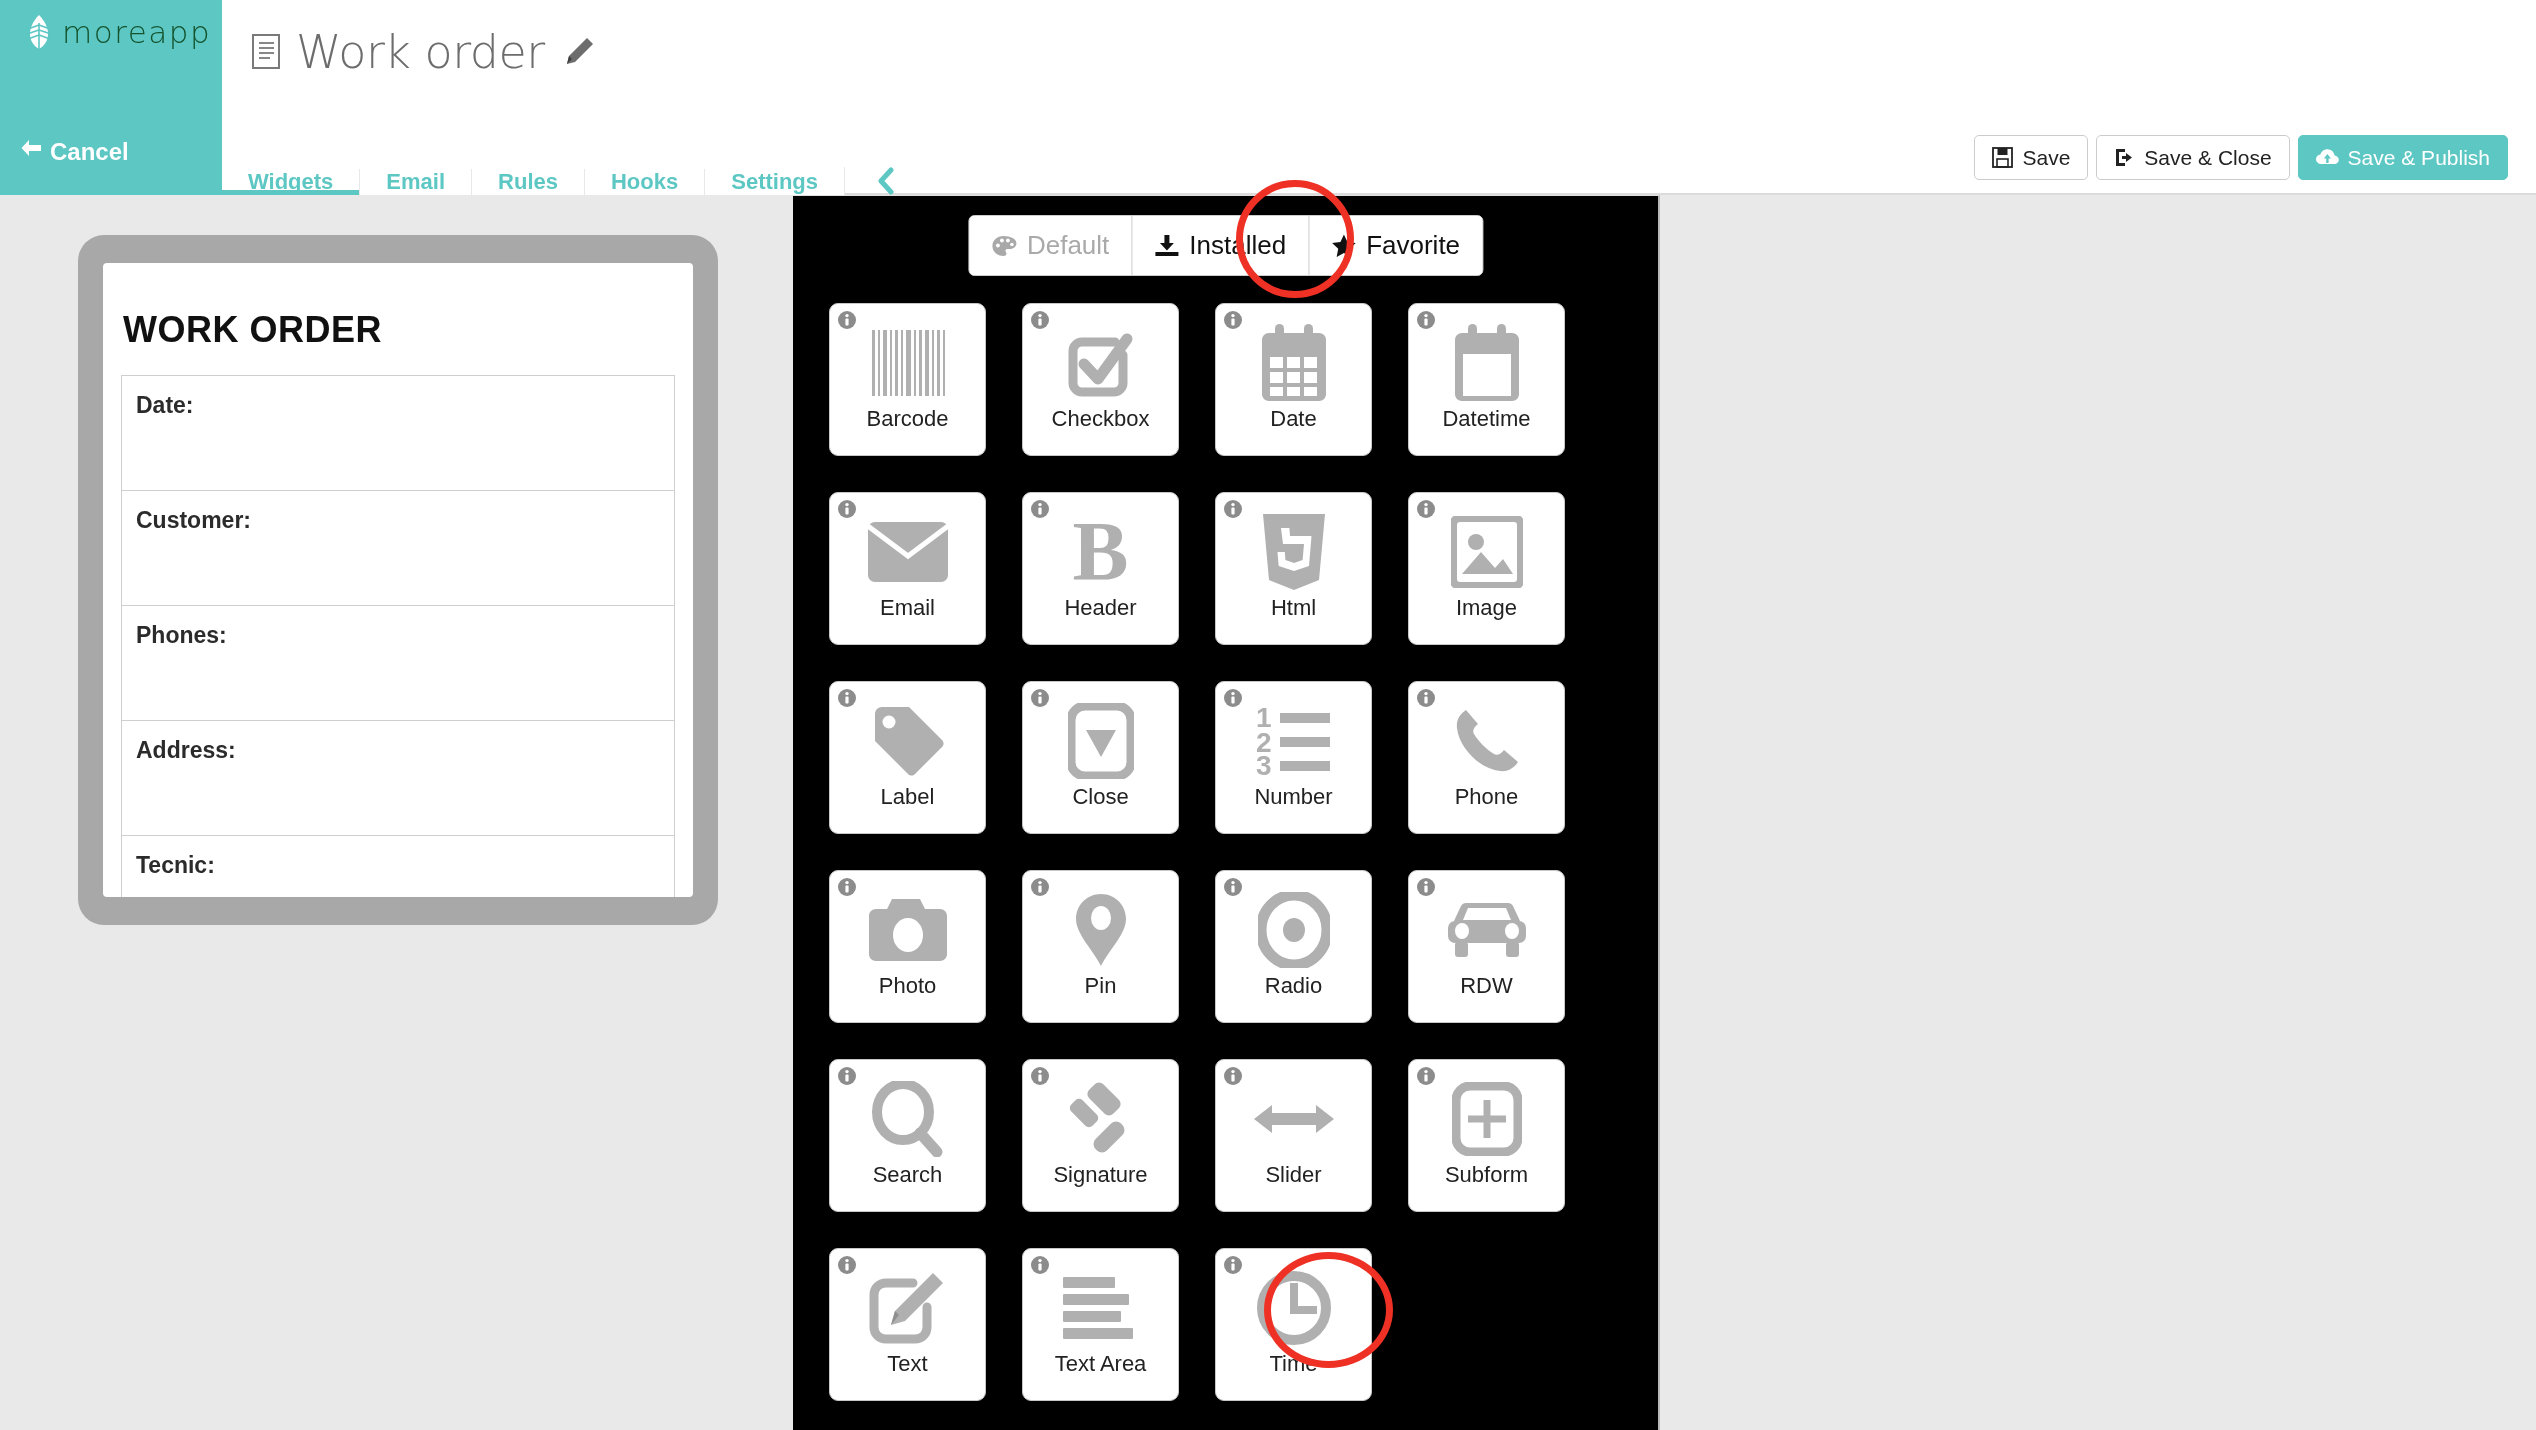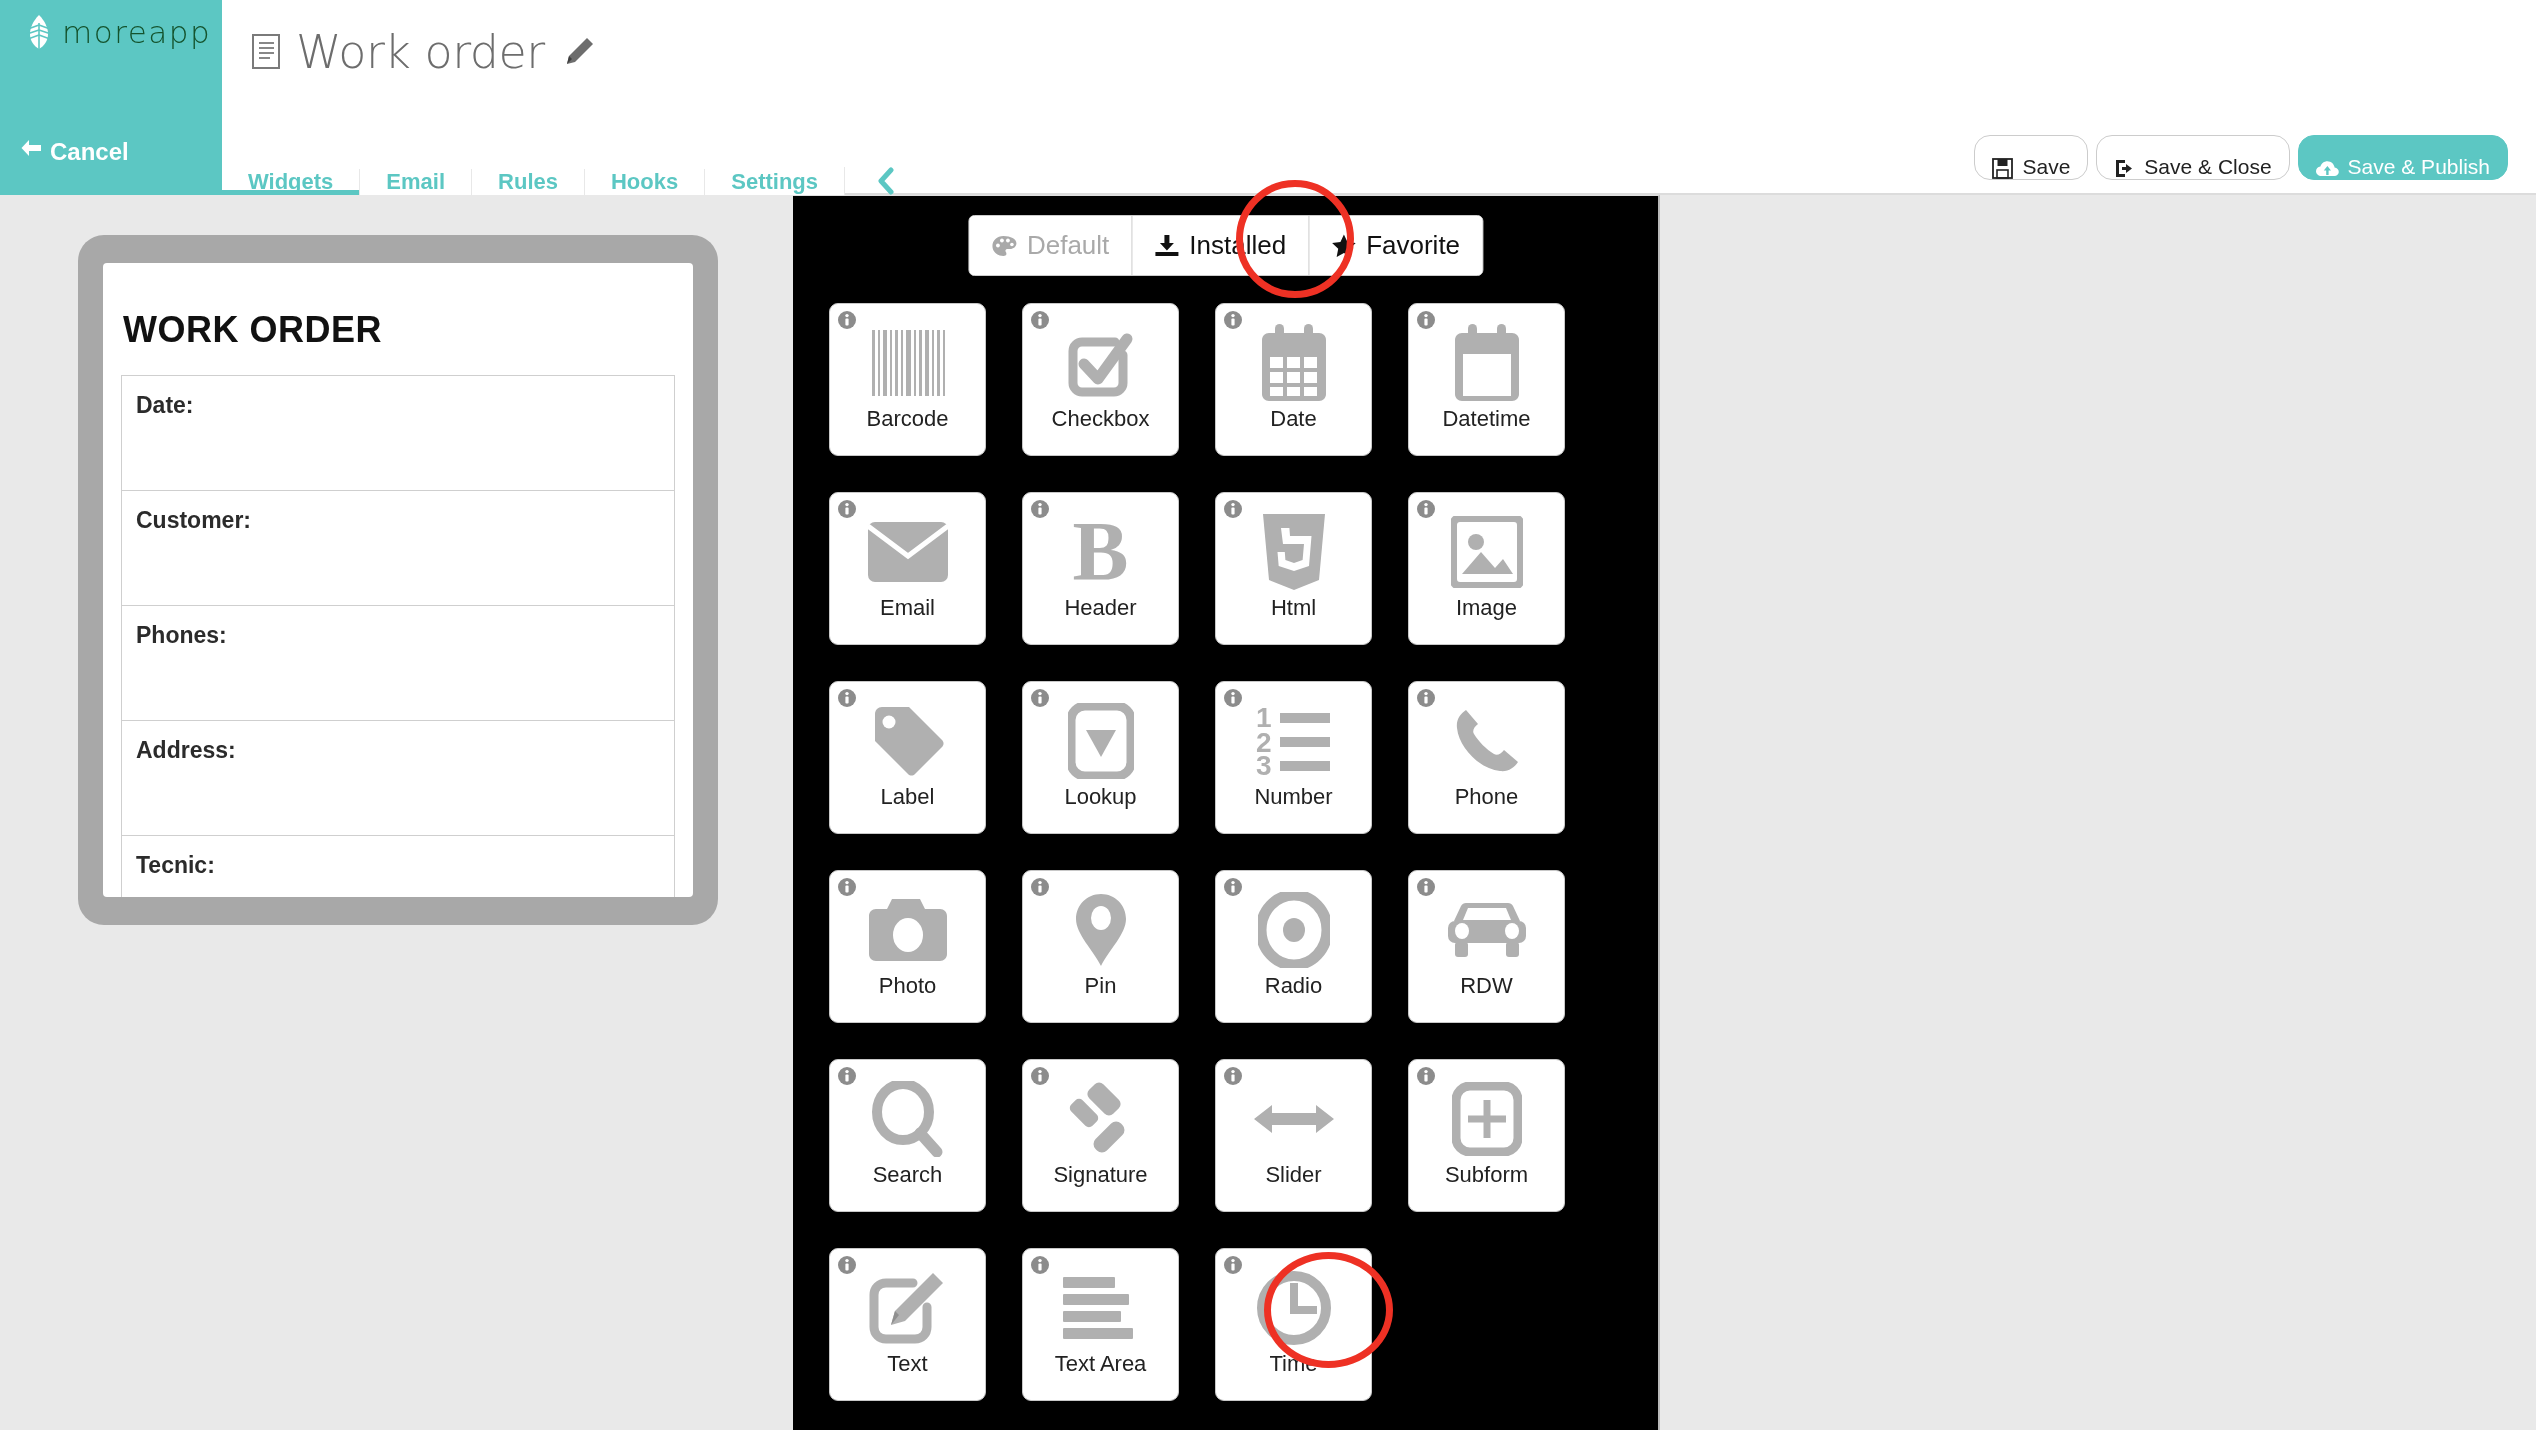--- a/index.html
+++ b/index.html
@@ -118,27 +118,27 @@
 
   .actions {
     position: absolute;
     right: 28px; top: 135px;
     display: flex;
     align-items: center;
     gap: 8px;
   }
   .btn {
     display: flex;
-    align-items: flex-end;
+    align-items: center;
     gap: 9px;
     height: 45px;
     padding: 0 17px;
     box-sizing: border-box;
     border: 1px solid #cccccc;
-    border-radius: 16px;
+    border-radius: 5px;
     background: #ffffff;
     color: #222222;
     font-size: 21px;
     cursor: pointer;
     user-select: none;
     white-space: nowrap;
   }
   .btn.primary {
     background: #5cc7c3;
     border-color: #5cc7c3;
@@ -619,21 +619,21 @@
           <circle cx="10" cy="10" r="9" fill="#8c8c8c"></circle>
           <circle cx="10" cy="5.6" r="1.7" fill="#ffffff"></circle>
           <rect x="8.4" y="8.4" width="3.2" height="7.2" rx="1" fill="#ffffff"></rect>
         </svg>
         <div class="widget-icon">
           <svg width="66" height="76" viewBox="0 0 66 76">
             <rect x="3" y="3" width="60" height="70" rx="14" fill="none" stroke="#b0b0b0" stroke-width="9"></rect>
             <path d="M18 27 L48 27 L33 54 Z" fill="#b0b0b0"></path>
           </svg>
         </div>
-        <div class="widget-label">Lookup</div>
+        <div class="widget-label">Close</div>
       </div>
 
       <div class="widget-card">
         <svg class="info-badge" viewBox="0 0 20 20">
           <circle cx="10" cy="10" r="9" fill="#8c8c8c"></circle>
           <circle cx="10" cy="5.6" r="1.7" fill="#ffffff"></circle>
           <rect x="8.4" y="8.4" width="3.2" height="7.2" rx="1" fill="#ffffff"></rect>
         </svg>
         <div class="widget-icon">
           <svg width="80" height="72" viewBox="0 0 80 72">

